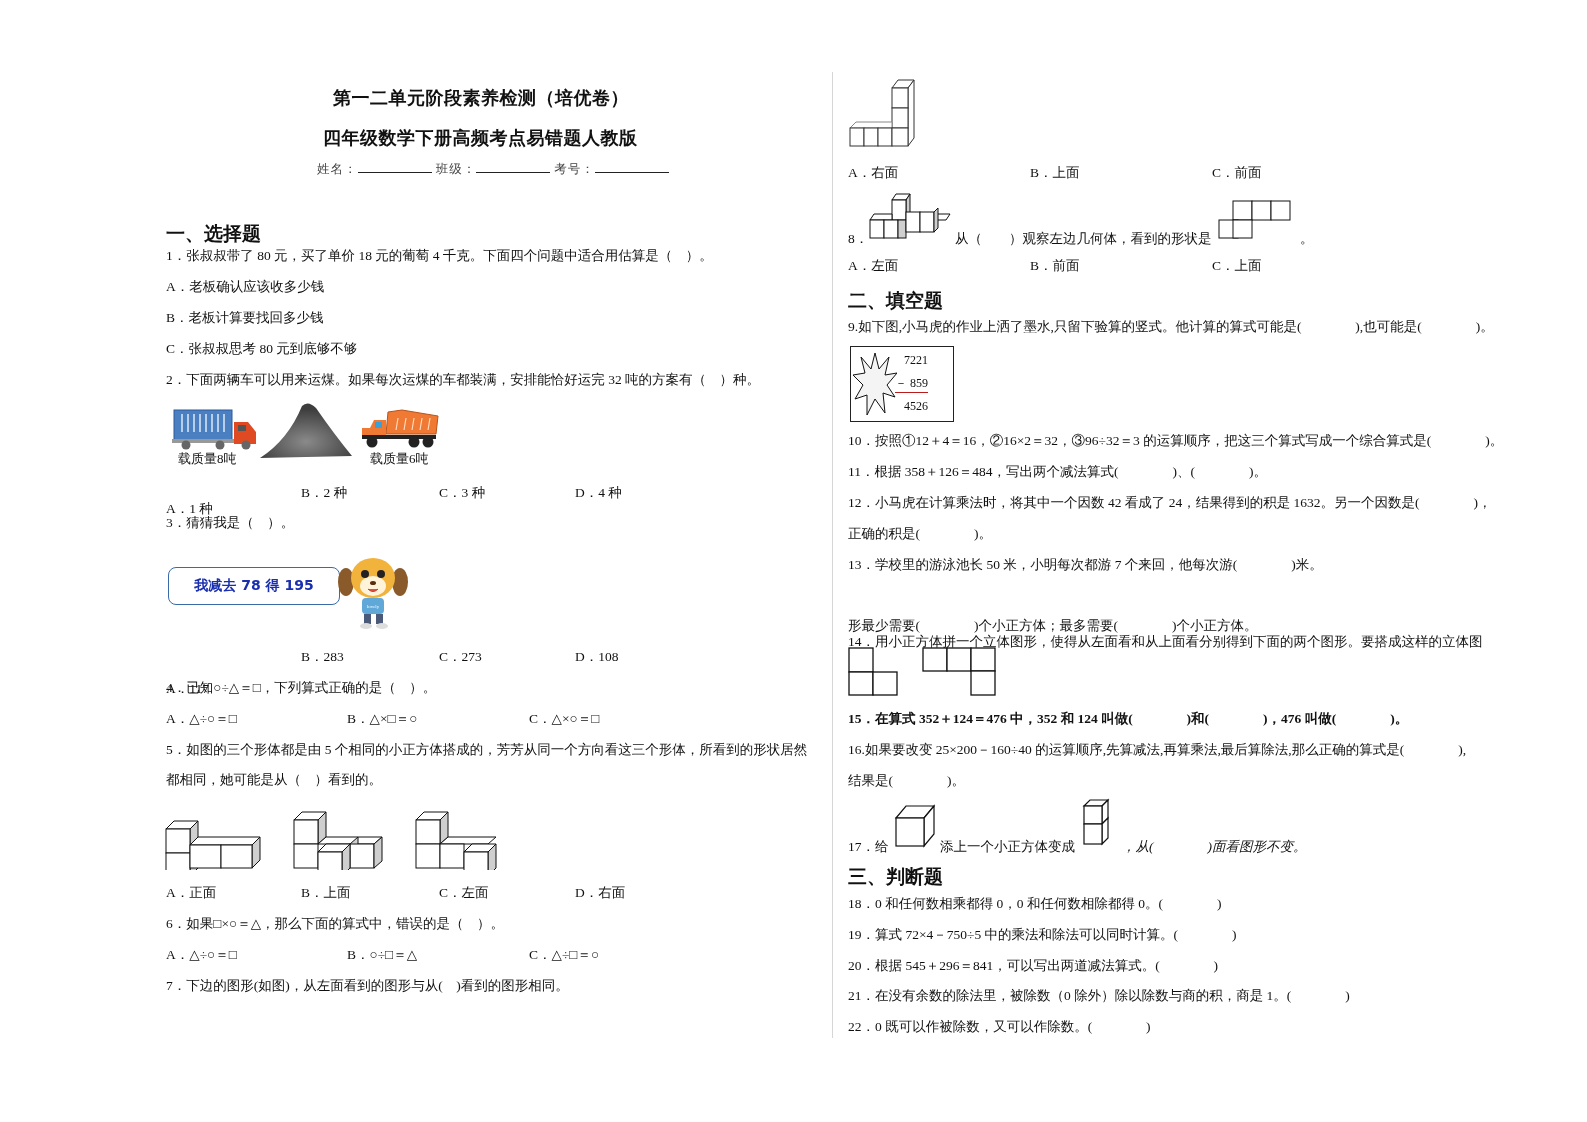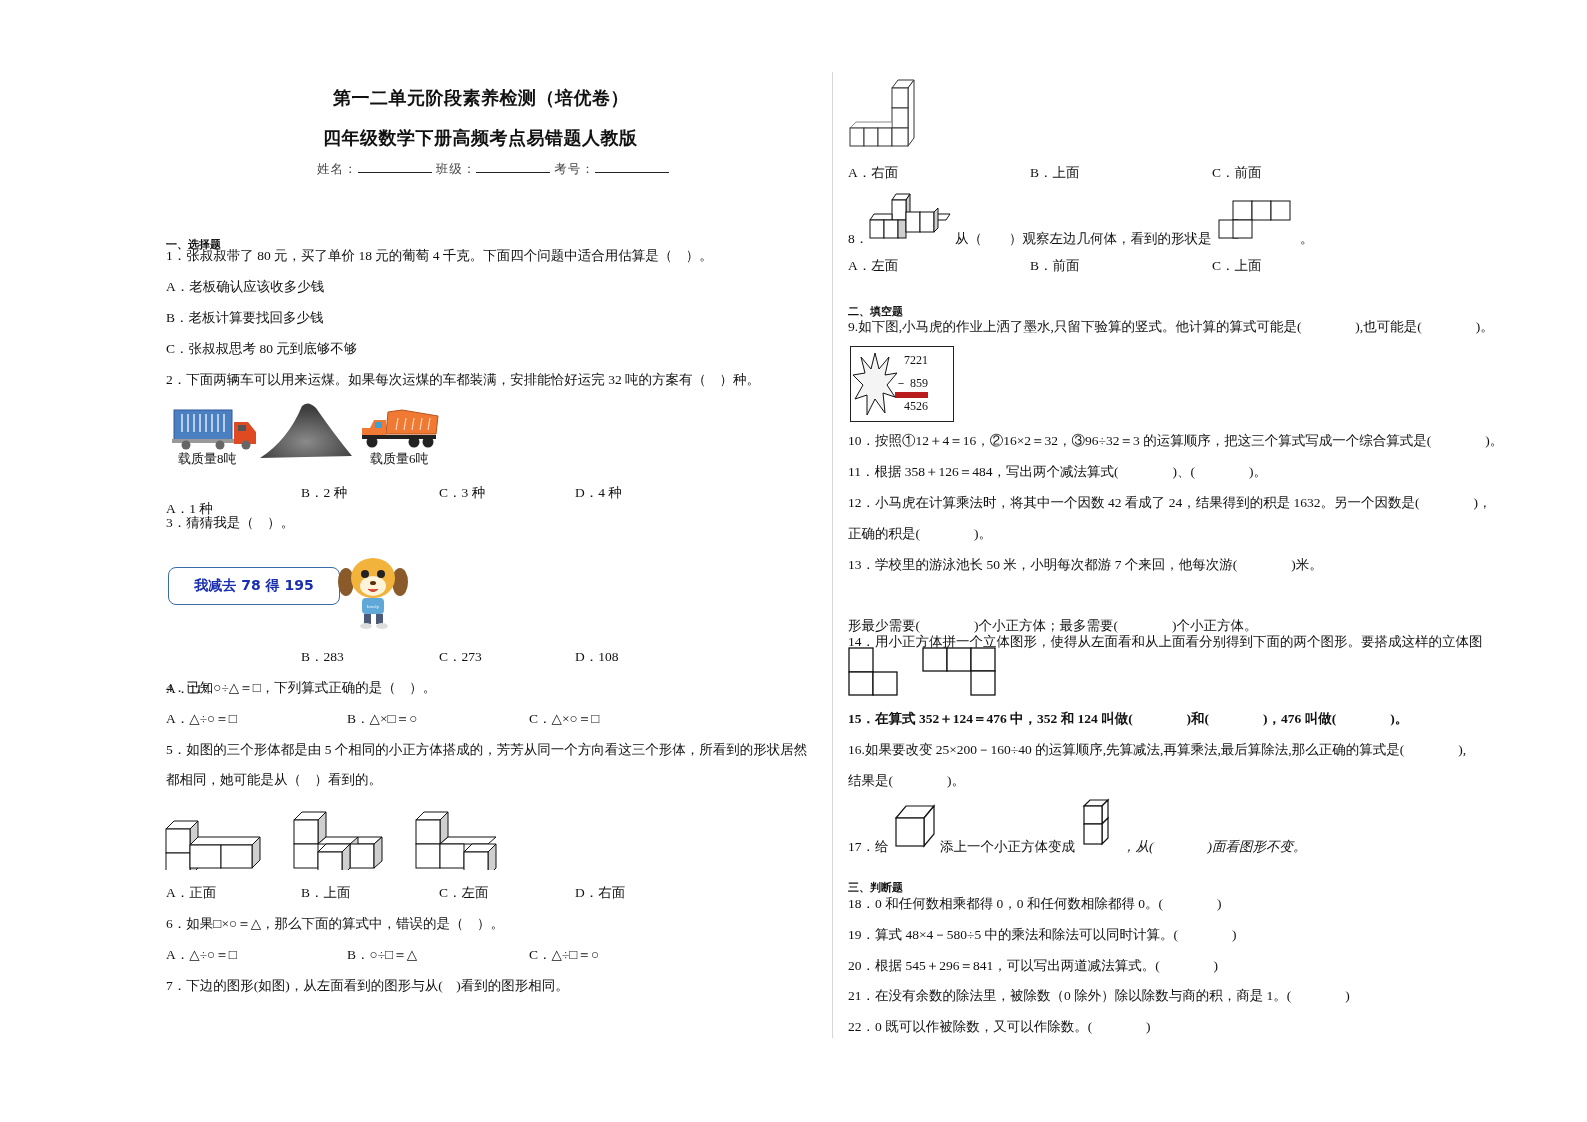--- a/index.html
+++ b/index.html
@@ -2,21 +2,21 @@
 <html><head>
 <meta charset="utf-8">
 <style>
   html, body { margin:0; padding:0; background:#ffffff; }
   body { width:1587px; height:1122px; position:relative; overflow:hidden;
          font-family:"Liberation Serif","DejaVu Serif",serif; color:#111; font-size:13.5px; }
   .abs { position:absolute; white-space:nowrap; }
   .title { font-family:"DejaVu Sans","Liberation Sans",sans-serif; font-weight:bold; font-size:18px; color:#111; letter-spacing:0.5px; }
   .sub { font-size:12.5px; color:#444; letter-spacing:1px; }
   .blank { display:inline-block; width:74px; border-bottom:1px solid #222; height:12px; vertical-align:baseline; }
-  .sec { font-family:"DejaVu Sans","Liberation Sans",sans-serif; font-weight:bold; font-size:11px;margin-top:16px; }
+  .sec { font-family:"DejaVu Sans","Liberation Sans",sans-serif; font-weight:bold; font-size:19px; }
   .divider { position:absolute; left:832px; top:72px; width:1px; height:966px; background:#d6d6d6; }
   .fig { position:absolute; }
   .bubble { position:absolute; left:168px; top:567px; width:170px; height:36px; border:1.5px solid #3a6aa8; border-radius:8px;
             font-family:"DejaVu Sans","Liberation Sans",sans-serif; font-weight:bold; color:#1a2fb0; font-size:14px;
             display:flex; align-items:center; justify-content:center; background:#fff; }
   .caption { font-size:13px; }
   .calc { position:absolute; left:850px; top:346px; width:102px; height:74px; border:1.5px solid #222; }
   .calc .n { position:absolute; right:25px; font-size:12px; font-family:Liberation Serif, serif; }
 </style>
 </head>
@@ -224,21 +224,21 @@
 <div class="abs" style="left:1212px;top:257px;">C．上面</div>
 
 <div class="abs sec" style="left:848px;top:288px;">二、填空题</div>
 
 <div class="abs" style="left:848px;top:318px;">9.如下图,小马虎的作业上洒了墨水,只留下验算的竖式。他计算的算式可能是(　　　　),也可能是(　　　　)。</div>
 <div class="calc">
   <svg style="position:absolute;left:2px;top:4px;" width="44" height="66">
     <polygon points="22,2 26,18 36,6 32,24 44,22 34,34 42,46 30,42 32,62 22,48 14,64 14,44 2,48 10,34 0,24 12,22 8,6 18,18" fill="#f4f4f4" stroke="#111" stroke-width="1"></polygon>
   </svg>
   <div class="n" style="top:6px;">7221</div>
-  <div class="n" style="top:28px;border-bottom:6px solid #b91c1c;">－ 859</div>
+  <div class="n" style="top:28px;border-bottom:1px solid #b91c1c;">－ 859</div>
   <div class="n" style="top:52px;">4526</div>
 </div>
 
 <div class="abs" style="left:848px;top:432px;">10．按照①12＋4＝16，②16×2＝32，③96÷32＝3 的运算顺序，把这三个算式写成一个综合算式是(　　　　)。</div>
 <div class="abs" style="left:848px;top:463px;">11．根据 358＋126＝484，写出两个减法算式(　　　　)、(　　　　)。</div>
 <div class="abs" style="left:848px;top:494px;">12．小马虎在计算乘法时，将其中一个因数 42 看成了 24，结果得到的积是 1632。另一个因数是(　　　　)，</div>
 <div class="abs" style="left:848px;top:525px;">正确的积是(　　　　)。</div>
 <div class="abs" style="left:848px;top:556px;">13．学校里的游泳池长 50 米，小明每次都游 7 个来回，他每次游(　　　　)米。</div>
 <div class="abs" style="left:848px;top:586px;margin-top:47px;">14．用小正方体拼一个立体图形，使得从左面看和从上面看分别得到下面的两个图形。要搭成这样的立体图</div>
 <div class="abs" style="left:848px;top:617px;">形最少需要(　　　　)个小正方体；最多需要(　　　　)个小正方体。</div>
@@ -274,16 +274,16 @@
       <polygon points="20,8 26,2 26,20 20,26"></polygon>
     <rect x="2" y="8" width="18" height="18"></rect>
     <polygon points="20,26 26,20 26,40 20,46"></polygon>
     <rect x="2" y="26" width="18" height="20"></rect>
   </g>
 </svg>
 <div class="abs" style="left:1122px;top:838px;font-style:italic;">，从(　　　　)面看图形不变。</div>
 
 <div class="abs sec" style="left:848px;top:864px;">三、判断题</div>
 <div class="abs" style="left:848px;top:895px;">18．0 和任何数相乘都得 0，0 和任何数相除都得 0。(　　　　)</div>
-<div class="abs" style="left:848px;top:926px;">19．算式 48×4－580÷5 中的乘法和除法可以同时计算。(　　　　)</div>
+<div class="abs" style="left:848px;top:926px;">19．算式 72×4－750÷5 中的乘法和除法可以同时计算。(　　　　)</div>
 <div class="abs" style="left:848px;top:957px;">20．根据 545＋296＝841，可以写出两道减法算式。(　　　　)</div>
 <div class="abs" style="left:848px;top:987px;">21．在没有余数的除法里，被除数（0 除外）除以除数与商的积，商是 1。(　　　　)</div>
 <div class="abs" style="left:848px;top:1018px;">22．0 既可以作被除数，又可以作除数。(　　　　)</div>
 
 </body></html>

